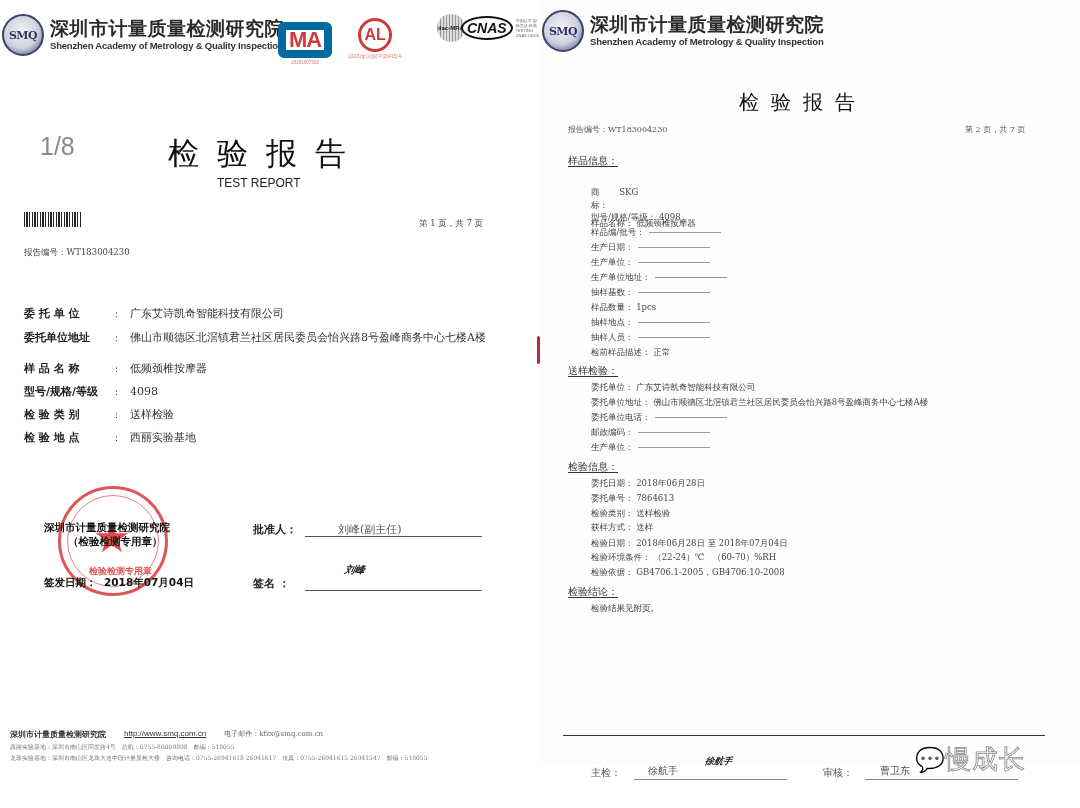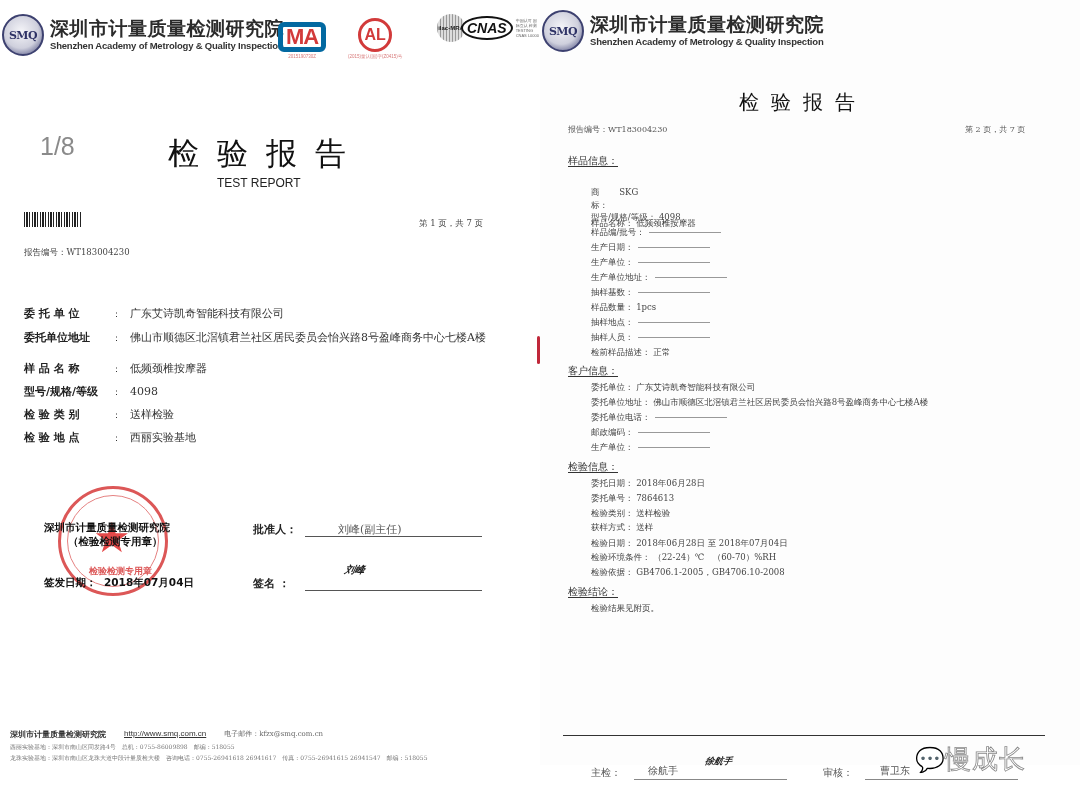--- a/index.html
+++ b/index.html
@@ -16,21 +16,21 @@
     background: radial-gradient(circle at 45% 40%, #f4f4f8 0%, #cfd0dd 55%, #6a6d95 85%, #3b3f72 100%);
     border: 2px solid #3d4170; display: flex; align-items: center; justify-content: center;
     font-family: "DejaVu Serif", serif; font-weight: bold; font-size: 11px; color: #2f3366; letter-spacing: -0.5px; }
   .org-names { margin-left: 6px; line-height: 1; }
   .org-cn { font-family: "DejaVu Sans", sans-serif; font-weight: bold; font-size: 19px; color: #2b2b2b; letter-spacing: 0.5px; }
   .org-en { font-family: "Liberation Sans", sans-serif; font-weight: bold; font-size: 9.5px; color: #333; margin-top: 3px; letter-spacing: -0.2px; }
 
   .cert { position: absolute; text-align: center; }
   .cert-mark { font-family: "Liberation Sans", sans-serif; font-weight: bold; color: #d23a3a; }
   .cert-code { font-size: 4.5px; color: #d87a7a; margin-top: 2px; font-family: "Liberation Sans", sans-serif; }
-  .cma-mark { font-size: 22px; border: 5px solid #0369a1; border-radius: 6px; padding: 0 3px; line-height: 20px; letter-spacing: -1px; }
+  .cma-mark { font-size: 22px; border: 8px solid #0369a1; border-radius: 6px; padding: 0 3px; line-height: 20px; letter-spacing: -1px; }
   .cal-mark { width: 34px; height: 34px; border: 3px solid #d23a3a; border-radius: 50%; font-size: 16px; line-height: 28px; margin: 0 auto; }
   .cnas-wrap { position: absolute; left: 437px; top: 14px; display: flex; align-items: center; }
   .ilac { width: 28px; height: 28px; border-radius: 50%; background: repeating-linear-gradient(90deg, #999 0 1px, #ddd 1px 3px); display:flex; align-items:center; justify-content:center; font-size:6px; font-weight:bold; color:#222; font-family:"Liberation Sans",sans-serif; }
   .cnas { font-family: "Liberation Sans", sans-serif; font-weight: bold; font-style: italic; font-size: 14px; color: #111; margin-left: -4px; background:#fff; border-radius: 50%; padding: 2px 4px; border: 2px solid #111; text-align: right; }
   .cnas-note { font-size: 4px; color: #666; line-height: 5px; margin-left: 3px; font-family: "Liberation Sans", sans-serif; }
 
   
   .page-count { position: absolute; left: 40px; top: 132px; font-family: "Liberation Sans", sans-serif; font-size: 25px; color: #8a8a8a; }
   .title-big { position: absolute; font-family: "DejaVu Sans", sans-serif; color: #111; letter-spacing: 18px; }
   .subtitle { position: absolute; left: 217px; top: 176px; font-family: "Liberation Sans", sans-serif; font-size: 12px; color: #222; }
@@ -191,21 +191,21 @@
 <div class="r-row" style="top:227px;"><span>样品编/批号：</span><span class="dash"></span></div>
 <div class="r-row" style="top:242px;"><span>生产日期：</span><span class="dash"></span></div>
 <div class="r-row" style="top:257px;"><span>生产单位：</span><span class="dash"></span></div>
 <div class="r-row" style="top:272px;"><span>生产单位地址：</span><span class="dash"></span></div>
 <div class="r-row" style="top:287px;"><span>抽样基数：</span><span class="dash"></span></div>
 <div class="r-row" style="top:302px;"><span>样品数量：</span> <span>1pcs</span></div>
 <div class="r-row" style="top:317px;"><span>抽样地点：</span><span class="dash"></span></div>
 <div class="r-row" style="top:332px;"><span>抽样人员：</span><span class="dash"></span></div>
 <div class="r-row" style="top:347px;"><span>检前样品描述：</span> <span>正常</span></div>
 
-<div class="section-h" style="top:364px;">客户信息：</div>
+<div class="section-h" style="top:364px;">送样检验：</div>
 <div class="r-row" style="top:382px;"><span>委托单位：</span> <span>广东艾诗凯奇智能科技有限公司</span></div>
 <div class="r-row" style="top:397px;"><span>委托单位地址：</span> <span>佛山市顺德区北滘镇君兰社区居民委员会怡兴路8号盈峰商务中心七楼A楼</span></div>
 <div class="r-row" style="top:412px;"><span>委托单位电话：</span><span class="dash"></span></div>
 <div class="r-row" style="top:427px;"><span>邮政编码：</span><span class="dash"></span></div>
 <div class="r-row" style="top:442px;"><span>生产单位：</span><span class="dash"></span></div>
 
 <div class="section-h" style="top:460px;">检验信息：</div>
 <div class="r-row" style="top:478px;"><span>委托日期：</span> <span>2018年06月28日</span></div>
 <div class="r-row" style="top:493px;"><span>委托单号：</span> <span>7864613</span></div>
 <div class="r-row" style="top:508px;"><span>检验类别：</span> <span>送样检验</span></div>

